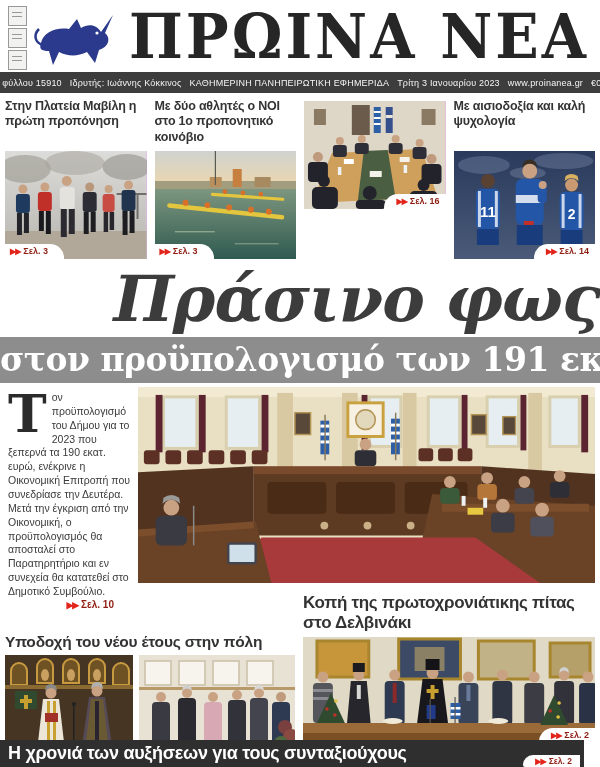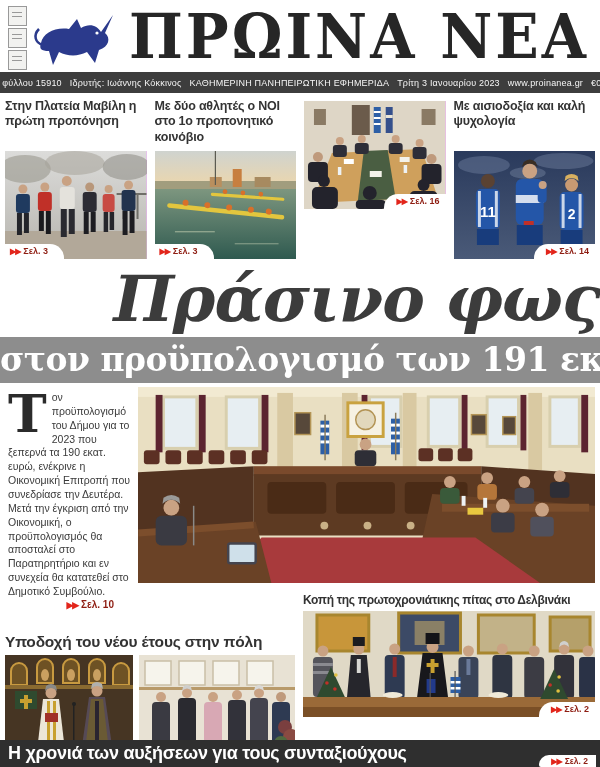--- a/index.html
+++ b/index.html
@@ -53,27 +53,27 @@
   .pageref .arr{color:#e2251b;font-size:9px;letter-spacing:-1px;}
   .mainphoto{flex:1;position:relative;overflow:hidden;background:#ddd;margin:4px 5px 6px 0;}
   .mainphoto svg{display:block;width:100%;height:100%;}
 
   
   .bottomgrid{display:flex;gap:8px;padding:4px 5px 0 5px;}
   .bcol-left{width:290px;flex:0 0 auto;margin-top:40px;}
   .bcol-right{flex:1;}
   .bstory h3{margin:0 0 4px 0;font-weight:700;color:#333;}
   .bcol-left h3{font-size:15.5px;letter-spacing:-.2px;}
-  .bcol-right h3{font-size:12px;letter-spacing:-.3px;}
+  .bcol-right h3{font-size:17px;letter-spacing:-.3px;}
   .bphotos{display:flex;gap:6px;}
   .bphoto{position:relative;height:106px;overflow:hidden;background:#ccc;}
   .bphoto svg{display:block;width:100%;height:100%;}
 
   
-  .footerbar{position:absolute;left:0;right:0;bottom:0;height:27px;background:#2f2f2f;}
+  .footerbar{position:absolute;left:0;right:16px;bottom:0;height:27px;background:#2f2f2f;}
   .footerbar .ftext{color:#fff;font-weight:700;font-size:18px;line-height:26px;padding-left:8px;letter-spacing:-.3px;}
   .footertab{position:absolute;right:4px;bottom:0;background:#fff;border-radius:10px 0 0 2px;
         padding:1px 8px 1px 12px;font-weight:bold;font-size:8.5px;color:#8e1d12;
         display:flex;align-items:center;gap:3px;}
   .footertab .arr{color:#e2251b;font-size:8px;letter-spacing:-1px;}
 </style>
 </head>
 <body>
 
 <div class="page">

